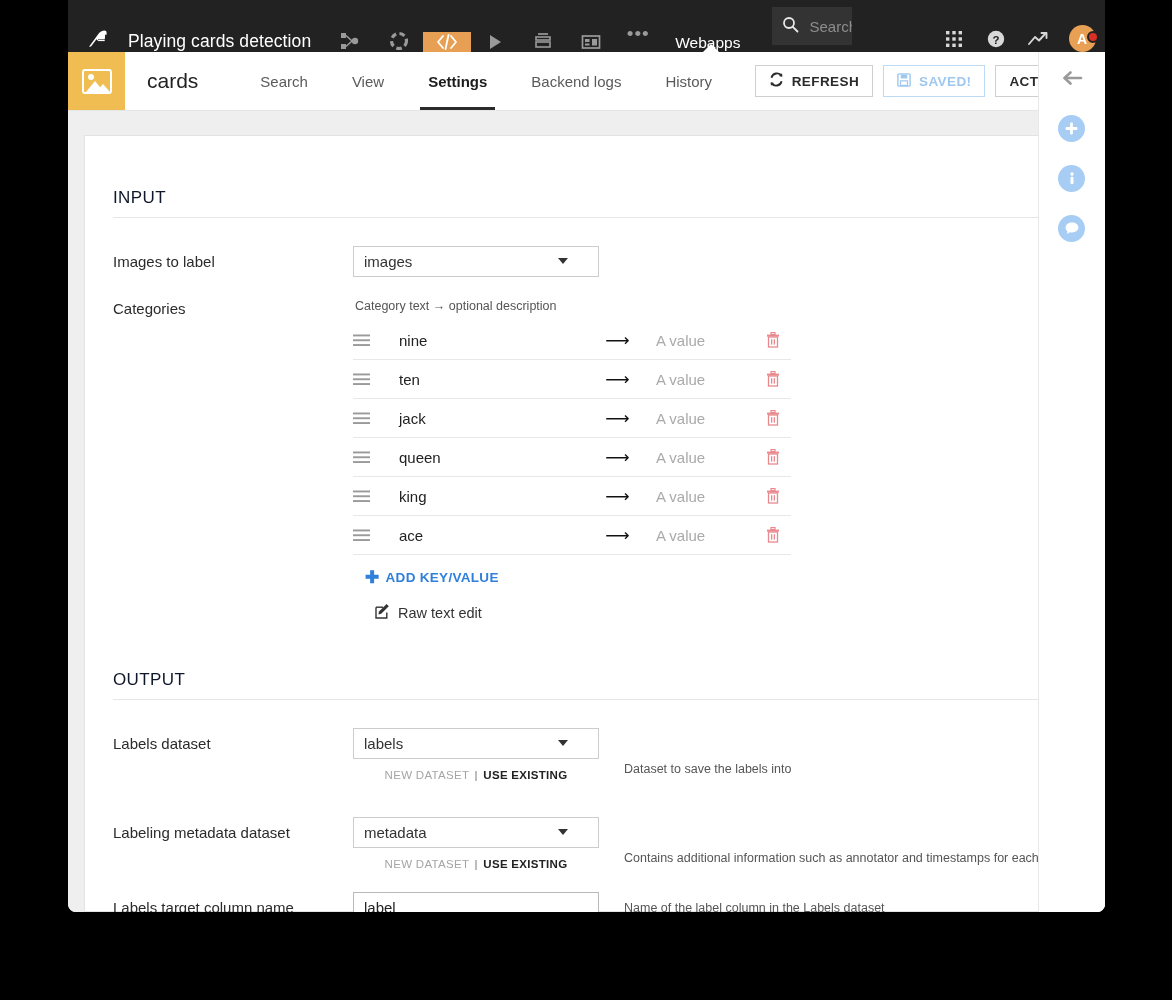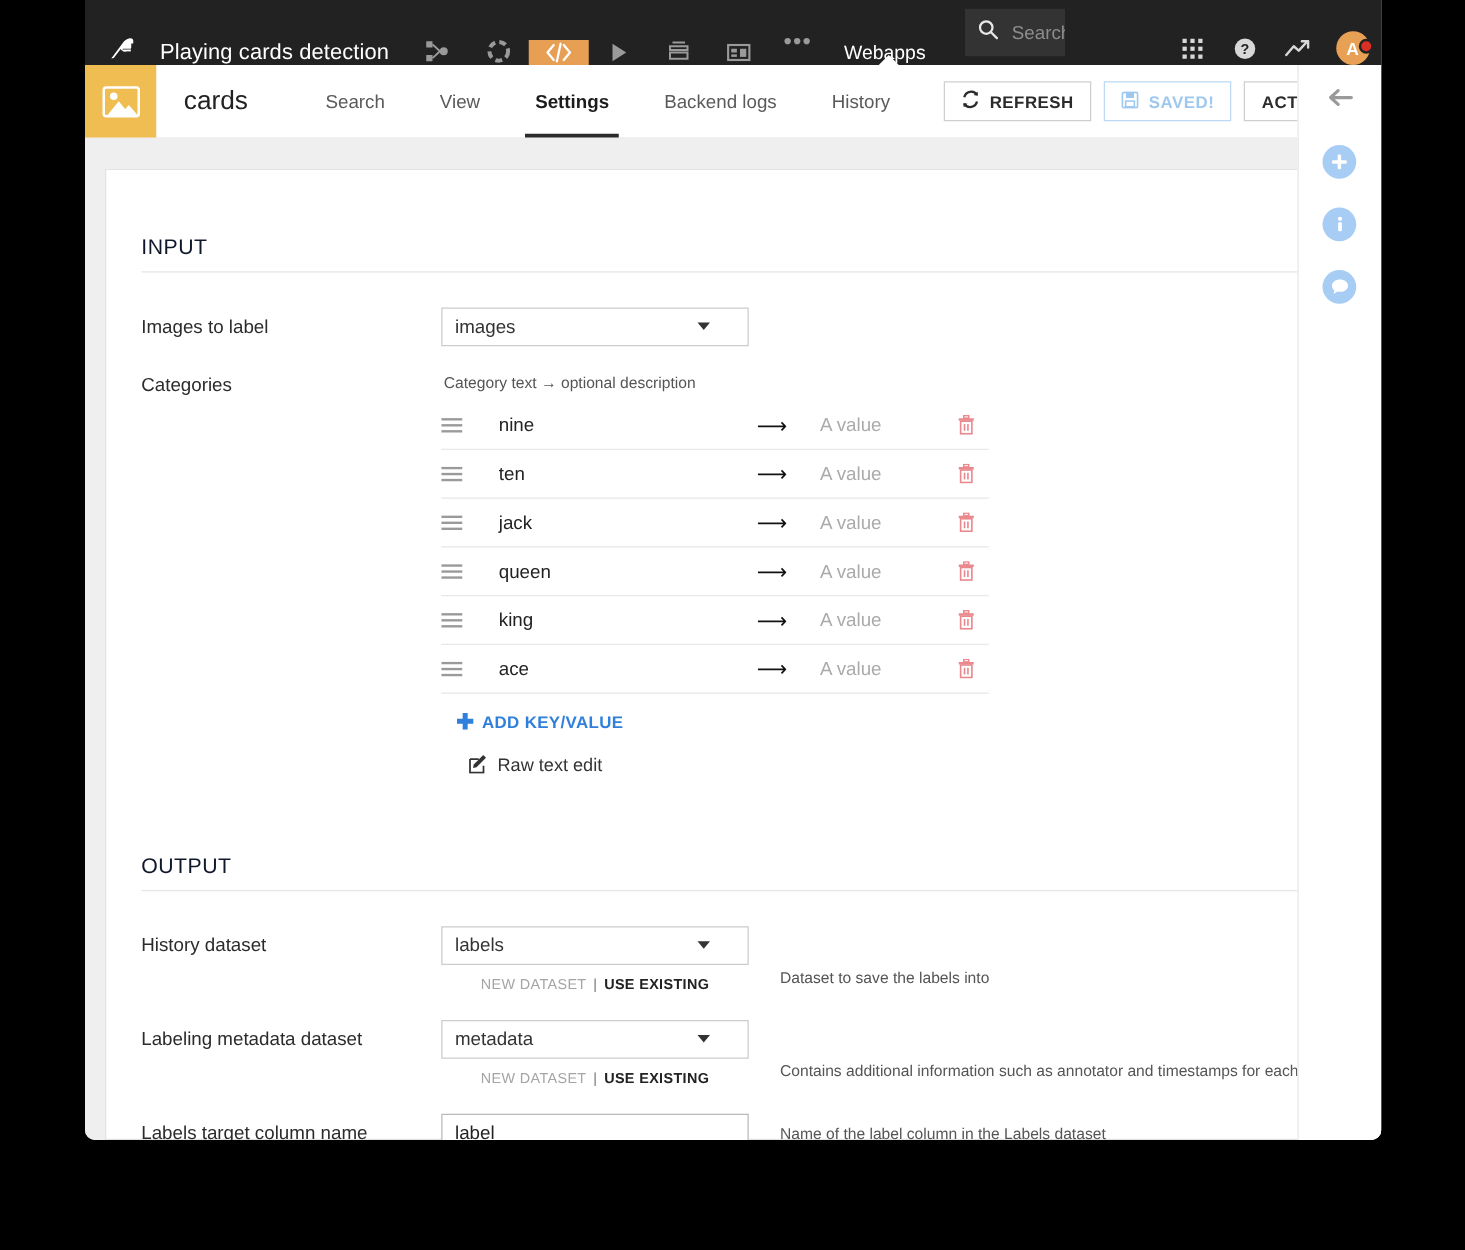--- a/index.html
+++ b/index.html
@@ -175,21 +175,21 @@
   #card-inner { padding: 52px 30px 30px 28px; }
 
   .section-title {
     font-size: 17px; color: #0f172a; font-weight: 400;
     letter-spacing: .4px;
     padding-bottom: 9px;
     border-bottom: 1px solid #e6e6e6;
     margin-bottom: 28px;
     width: 932px;
   }
-  .section-title.output { margin-top: 60px; }
+  .section-title.output { margin-top: 48px; }
 
   .frow { display: flex; align-items: flex-start; margin-bottom: 16px; }
   .flabel {
     width: 240px; flex: 0 0 240px;
     font-size: 15px; color: #2b2b2b; padding-top: 7px;
   }
   .fctrl { position: relative; }
 
   select.dk, .dk-select {
     width: 246px; height: 31px;
@@ -621,38 +621,38 @@
                 </svg>
               </span>
               <span>Raw text edit</span>
             </div>
           </div>
         </div>
 
         <div class="section-title output">OUTPUT</div>
 
         <div class="frow">
-          <div class="flabel">History dataset</div>
+          <div class="flabel">Labels dataset</div>
           <div class="fctrl">
             <div class="sel-wrap">
               <select class="dk">
                 <option>labels</option>
               </select>
               <span class="sel-caret"></span>
             </div>
             <div class="newuse">
               <span class="nd">NEW DATASET</span>
               <span class="sep">|</span>
               <span class="ue">USE EXISTING</span>
             </div>
           </div>
           <div class="helper" style="padding-top:34px;">Dataset to save the labels into</div>
         </div>
 
-        <div class="frow" style="margin-top:22px;">
+        <div class="frow" style="margin-top:36px;">
           <div class="flabel">Labeling metadata dataset</div>
           <div class="fctrl">
             <div class="sel-wrap">
               <select class="dk">
                 <option>metadata</option>
               </select>
               <span class="sel-caret"></span>
             </div>
             <div class="newuse">
               <span class="nd">NEW DATASET</span>

